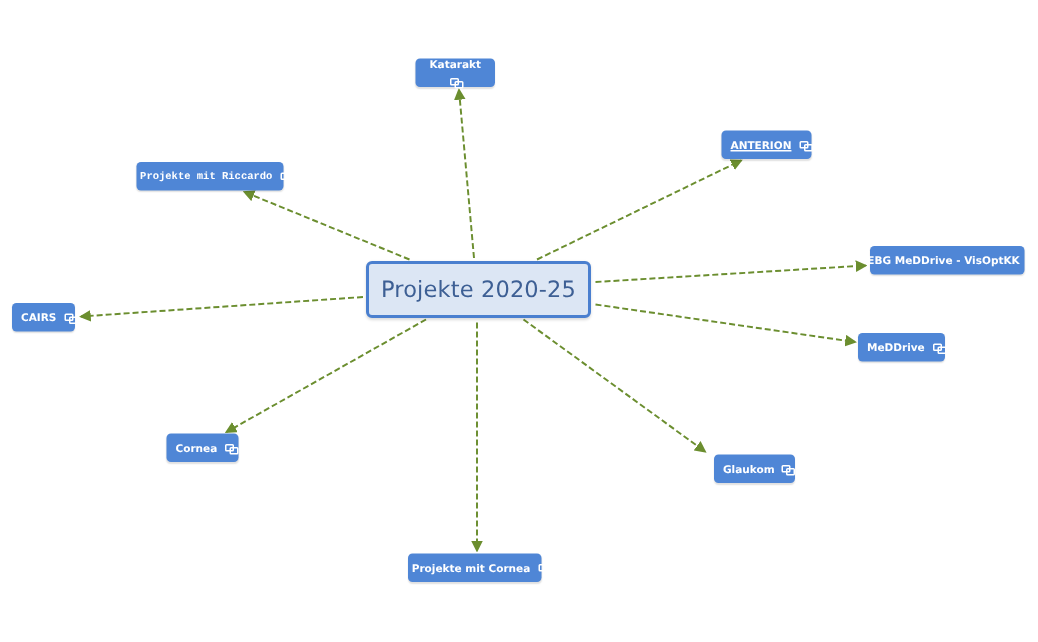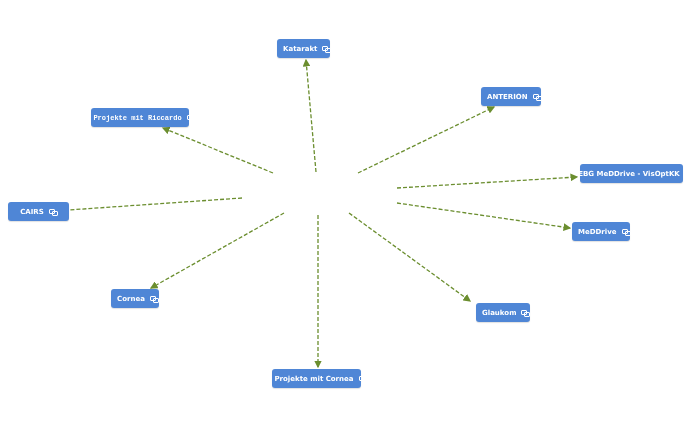--- a/index.html
+++ b/index.html
@@ -43,38 +43,41 @@
       <line x1="316" y1="172" x2="306" y2="60" stroke="#6b8e2f" stroke-width="1.3" stroke-dasharray="4,2" marker-end="url(#arrow)"></line>
       <line x1="358" y1="173" x2="494" y2="107" stroke="#6b8e2f" stroke-width="1.3" stroke-dasharray="4,2" marker-end="url(#arrow)"></line>
       <line x1="273" y1="173" x2="163" y2="128" stroke="#6b8e2f" stroke-width="1.3" stroke-dasharray="4,2" marker-end="url(#arrow)"></line>
       <line x1="397" y1="188" x2="577" y2="177" stroke="#6b8e2f" stroke-width="1.3" stroke-dasharray="4,2" marker-end="url(#arrow)"></line>
       <line x1="242" y1="198" x2="54" y2="211" stroke="#6b8e2f" stroke-width="1.3" stroke-dasharray="4,2" marker-end="url(#arrow)"></line>
       <line x1="397" y1="203" x2="570" y2="228" stroke="#6b8e2f" stroke-width="1.3" stroke-dasharray="4,2" marker-end="url(#arrow)"></line>
       <line x1="284" y1="213" x2="151" y2="288" stroke="#6b8e2f" stroke-width="1.3" stroke-dasharray="4,2" marker-end="url(#arrow)"></line>
       <line x1="349" y1="213" x2="470" y2="301" stroke="#6b8e2f" stroke-width="1.3" stroke-dasharray="4,2" marker-end="url(#arrow)"></line>
       <line x1="318" y1="215" x2="318" y2="367" stroke="#6b8e2f" stroke-width="1.3" stroke-dasharray="4,2" marker-end="url(#arrow)"></line>
     </svg>
+  <div class="central" style="left: 244px; top: 174px; width: 150px; height: 38px;">
+    <span>Projekte 2020-25</span>
+  </div>
   <div id="nodes">
-      <div class="node" style="left: 277px; top: 39px; width: 53px; height: 19px;">
+      <div class="node" style="left: 277px; top: 39px; width: 53px; height: 19px; flex-direction: column;">
         <span>Katarakt</span>
         <span class="link-icon"></span>
       </div>
-      <div class="node" style="left: 481px; top: 87px; width: 60px; height: 19px;">
+      <div class="node" style="left: 481px; top: 87px; width: 60px; height: 19px; text-decoration: underline;">
         <span>ANTERION</span>
         <span class="link-icon"></span>
       </div>
       <div class="node" style="left: 91px; top: 108px; width: 98px; height: 19px; font-family: Liberation Mono, monospace;">
         <span>Projekte mit Riccardo</span>
         <span class="link-icon"></span>
       </div>
       <div class="node" style="left: 580px; top: 164px; width: 103px; height: 19px;">
         <span>EBG MeDDrive - VisOptKK</span>
         <span class="link-icon"></span>
       </div>
-      <div class="node" style="left: 8px; top: 202px; width: 61px; height: 19px;">
+      <div class="node" style="left: 8px; top: 202px; width: 42px; height: 19px;">
         <span>CAIRS</span>
         <span class="link-icon"></span>
       </div>
       <div class="node" style="left: 572px; top: 222px; width: 58px; height: 19px;">
         <span>MeDDrive</span>
         <span class="link-icon"></span>
       </div>
       <div class="node" style="left: 111px; top: 289px; width: 48px; height: 19px; text-align: right;">
         <span>Cornea</span>
         <span class="link-icon"></span>

